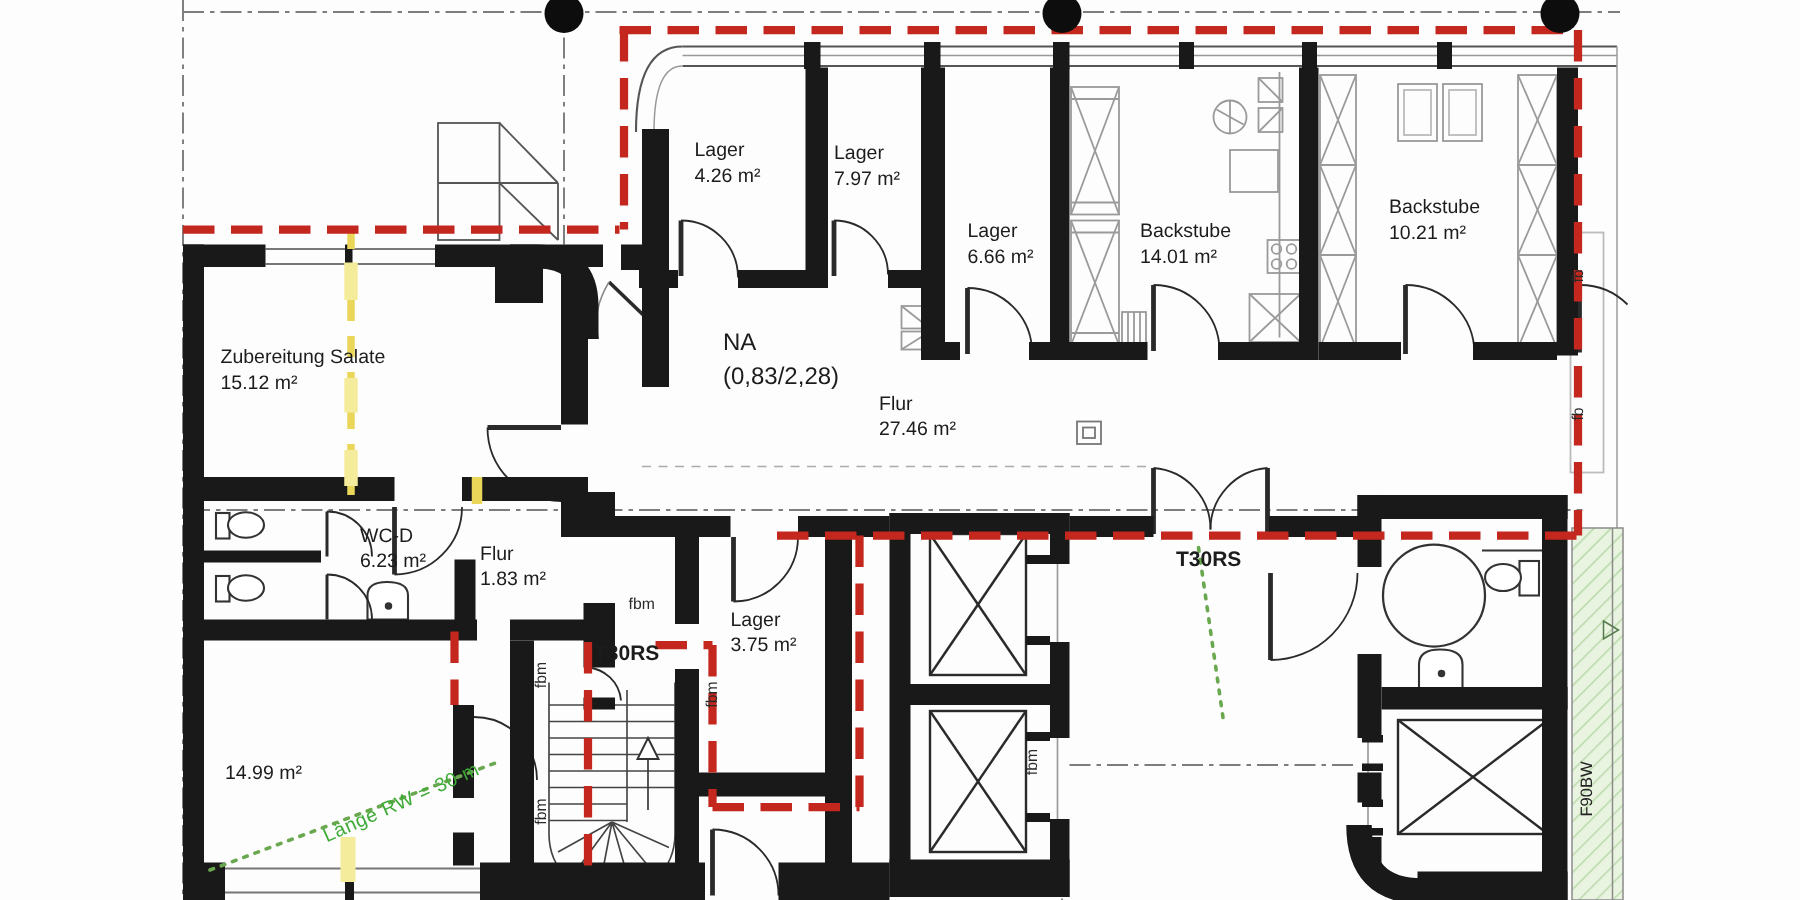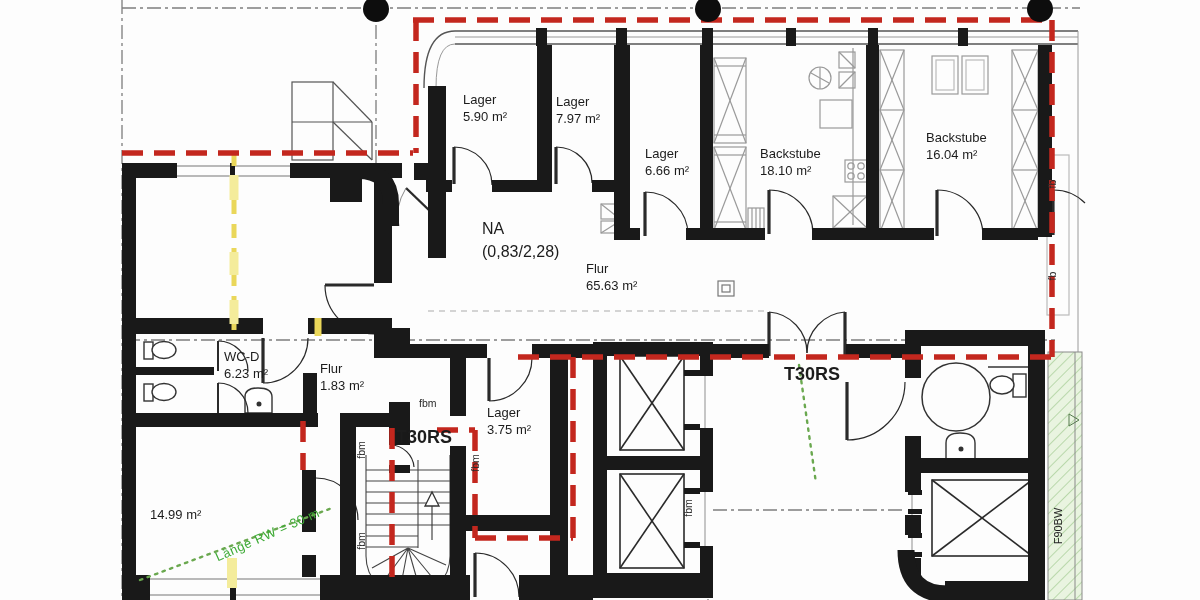--- a/index.html
+++ b/index.html
@@ -1,21 +1,21 @@
 <!DOCTYPE html>
 <html><head>
 <meta charset="utf-8">
 <style>
   html,body{margin:0;padding:0;background:#fff;}
   #plan{position:relative;width:1200px;height:600px;background:#fdfdfd;overflow:hidden;
         font-family:Liberation Sans, sans-serif;padding-left:13px;}
   #plan svg{position:absolute;left:0;top:0;}
   .lbl{position:absolute;font-size:13px;line-height:1.3;color:#1c1c1c;white-space:nowrap;z-index:5;}
   .big{font-size:16px;margin-left:32px;}
-  .t30{font-size:18px;font-weight:600;}
+  .t30{font-size:14px;font-weight:600;}
   .vlabel{position:absolute;width:40px;text-align:center;font-size:10.5px;color:#2a2a2a;
           transform:rotate(-90deg);white-space:nowrap;z-index:5;}
   .f90{width:60px;font-size:11px;color:#222;}
   .fbm-h{position:absolute;font-size:10.5px;color:#2a2a2a;z-index:5;}
   .green-note{position:absolute;font-size:13px;color:#3daa35;transform:rotate(-24deg);
               transform-origin:left center;z-index:5;letter-spacing:.5px;}
 </style>
 </head>
 <body>
 
@@ -390,43 +390,47 @@
 
   <g fill="#0d0d0d">
     <circle cx="376" cy="9" r="13"></circle>
         <circle cx="708" cy="9" r="13"></circle>
         <circle cx="1040" cy="9" r="13"></circle>
   </g>
 </svg>
 
 <div class="lbl" style="left:463px;top:92px">
   <div>Lager</div>
-      <div>5.90 m²</div>
+      <div>4.26 m²</div>
 </div>
 <div class="lbl" style="left:556px;top:94px">
   <div>Lager</div>
       <div>7.97 m²</div>
 </div>
 <div class="lbl" style="left:645px;top:146px">
   <div>Lager</div>
       <div>6.66 m²</div>
 </div>
 <div class="lbl" style="left:760px;top:146px">
   <div>Backstube</div>
-      <div>18.10 m²</div>
+      <div>14.01 m²</div>
 </div>
 <div class="lbl" style="left:926px;top:130px">
   <div>Backstube</div>
-      <div>16.04 m²</div>
+      <div>10.21 m²</div>
+</div>
+<div class="lbl" style="left:147px;top:230px">
+  <div>Zubereitung Salate</div>
+      <div>15.12 m²</div>
 </div>
 <div class="lbl" style="left:586px;top:261px">
   <div>Flur</div>
-      <div>65.63 m²</div>
-</div>
-<div class="lbl" style="left:224px;top:349px">
+      <div>27.46 m²</div>
+</div>
+<div class="lbl" style="left:240px;top:349px">
   <div>WC-D</div>
       <div>6.23 m²</div>
 </div>
 <div class="lbl" style="left:320px;top:361px">
   <div>Flur</div>
       <div>1.83 m²</div>
 </div>
 <div class="lbl" style="left:487px;top:405px">
   <div>Lager</div>
       <div>3.75 m²</div>

